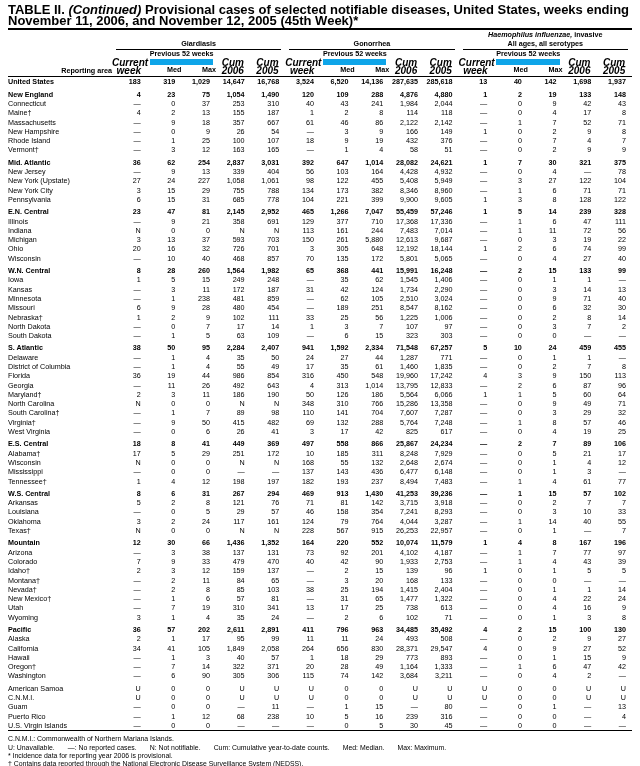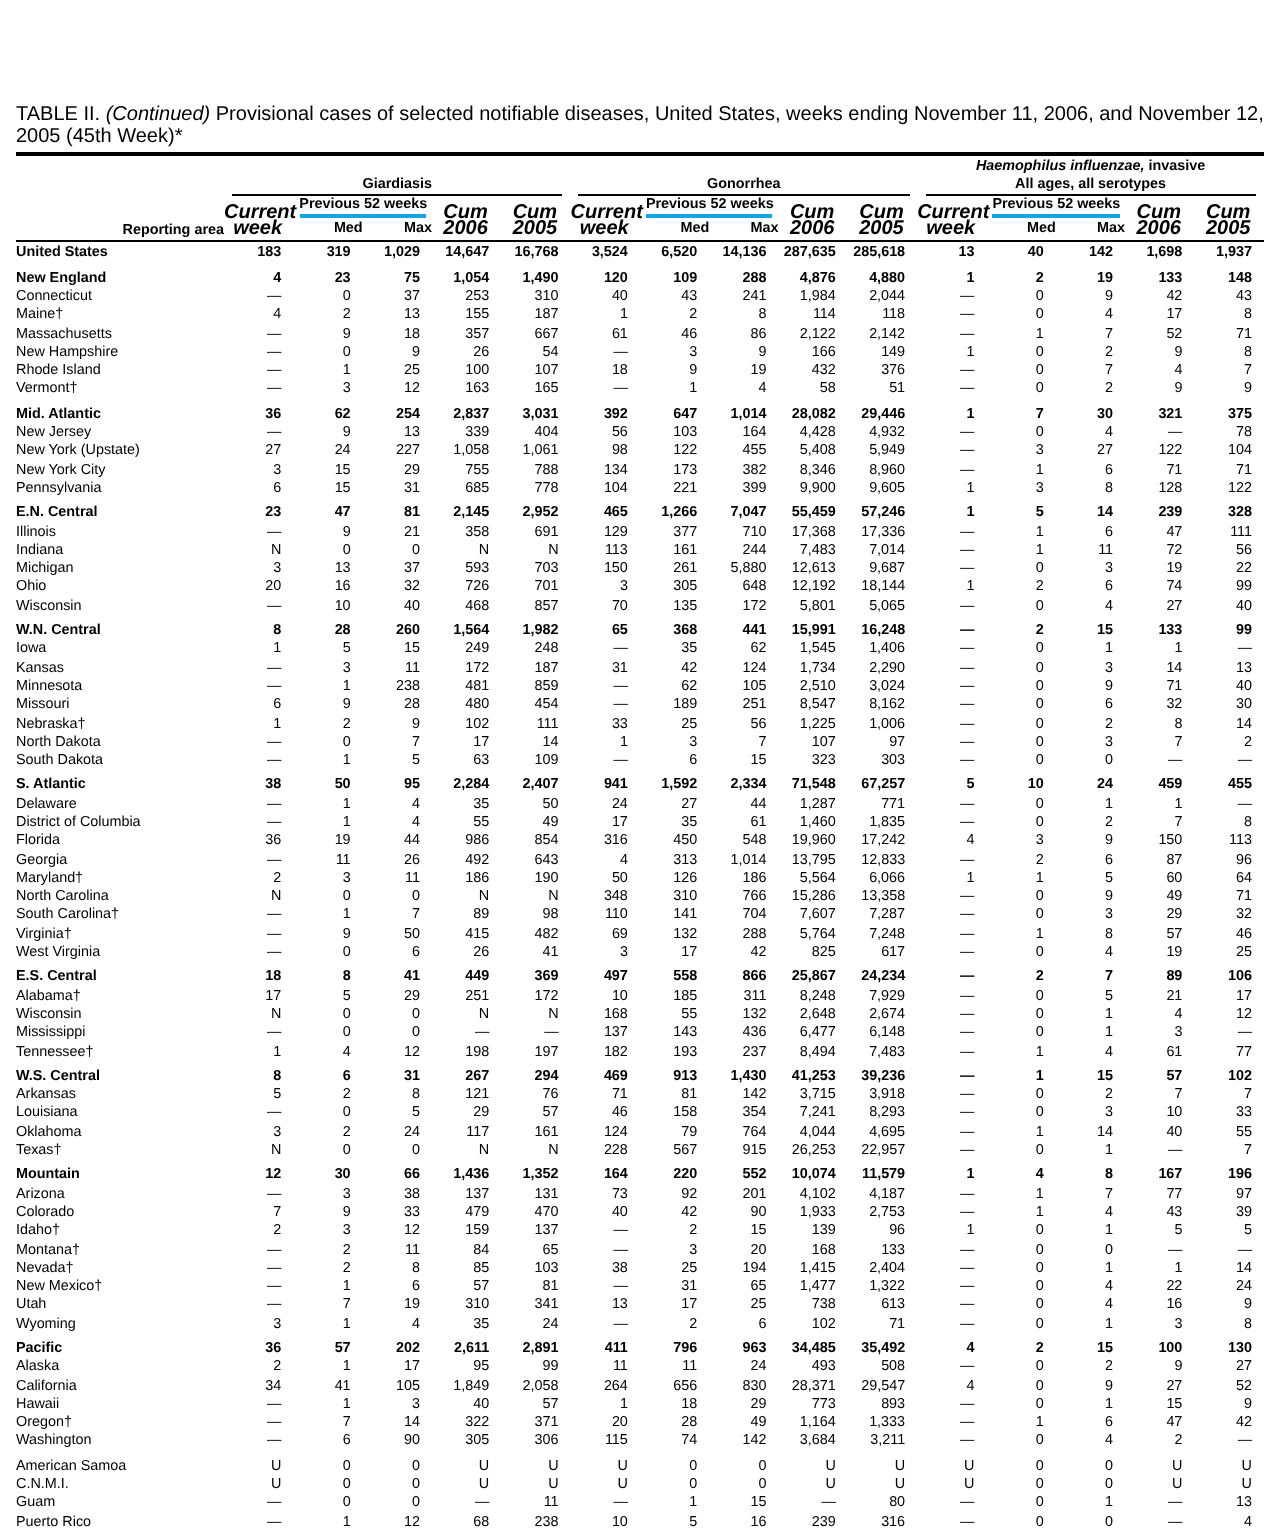--- a/index.html
+++ b/index.html
@@ -1,33 +1,33 @@
 <!DOCTYPE html>
 <html><head>
 <meta charset="utf-8">
 <style>
   html,body{margin:0;padding:0;}
   body{width:640px;height:766px;overflow:hidden;background:#ffffff;color:#000;
        font-family:"Liberation Sans",sans-serif;-webkit-font-smoothing:antialiased;}
   .page{padding:5px 8px 0 8px;}
-  .title{font-size:10px;line-height:10.5px;font-weight:normal;margin-bottom:2px;margin-top:48px;}
+  .title{font-size:13px;line-height:10.5px;font-weight:bold;margin-bottom:2px;}
   .title .cont{font-style:italic;}
   table{width:624px;border-collapse:collapse;table-layout:fixed;
         border-top:2px solid #000;border-bottom:1px solid #000;}
   col.c-area{width:104px;}
   thead th{font-size:7.2px;font-weight:bold;vertical-align:bottom;padding:0;}
   .area-head{text-align:right;border-bottom:1px solid #000;padding-bottom:1px;}
   th.ghead{padding:1px 4px 0 4px;}
   .gwrap{border-bottom:1px solid #000;padding-bottom:1px;}
   .g1,.g2{display:block;font-size:7.2px;line-height:8.6px;white-space:nowrap;}
   .g1 .it{font-style:italic;}
   th.cw,th.cum{border-bottom:1px solid #000;text-align:center;
                font-size:10px;line-height:8.4px;padding:1px 1px 1px 0;font-style:italic;}
   th.prev{padding:0 3px;}
-  .prev-inner{border-bottom:2px solid #0ea5e9;text-align:right;line-height:8.6px;white-space:nowrap;}
+  .prev-inner{border-bottom:6px solid #0ea5e9;text-align:right;line-height:8.6px;white-space:nowrap;}
   tr.medmax th{border-bottom:1px solid #000;text-align:right;line-height:8.6px;padding:1px 0 2px 0;}
   tbody td{font-size:7.2px;line-height:9.3px;white-space:nowrap;
            padding:0 6px 0 0;text-align:right;vertical-align:bottom;}
   tbody td.area{text-align:left;padding:0;}
   tr.bold td{font-weight:bold;}
   tr.spacer td{height:3px;line-height:3px;padding:0;font-size:1px;}
   .footnotes{margin-top:4px;font-size:6.9px;line-height:8.4px;}
   .legend span{margin-right:13px;}
 </style>
 </head>
@@ -269,21 +269,21 @@
           <td class="area">Mid. Atlantic</td>
           <td>36</td>
           <td>62</td>
           <td>254</td>
           <td>2,837</td>
           <td>3,031</td>
           <td>392</td>
           <td>647</td>
           <td>1,014</td>
           <td>28,082</td>
-          <td>29,446</td>
+          <td>24,621</td>
           <td>1</td>
           <td>7</td>
           <td>30</td>
           <td>321</td>
           <td>375</td>
         </tr>
         <tr class="">
           <td class="area">New Jersey</td>
           <td>—</td>
           <td>9</td>
@@ -950,21 +950,21 @@
           <td class="area">Oklahoma</td>
           <td>3</td>
           <td>2</td>
           <td>24</td>
           <td>117</td>
           <td>161</td>
           <td>124</td>
           <td>79</td>
           <td>764</td>
           <td>4,044</td>
-          <td>4,695</td>
+          <td>3,287</td>
           <td>—</td>
           <td>1</td>
           <td>14</td>
           <td>40</td>
           <td>55</td>
         </tr>
         <tr class="">
           <td class="area">Texas†</td>
           <td>N</td>
           <td>0</td>

